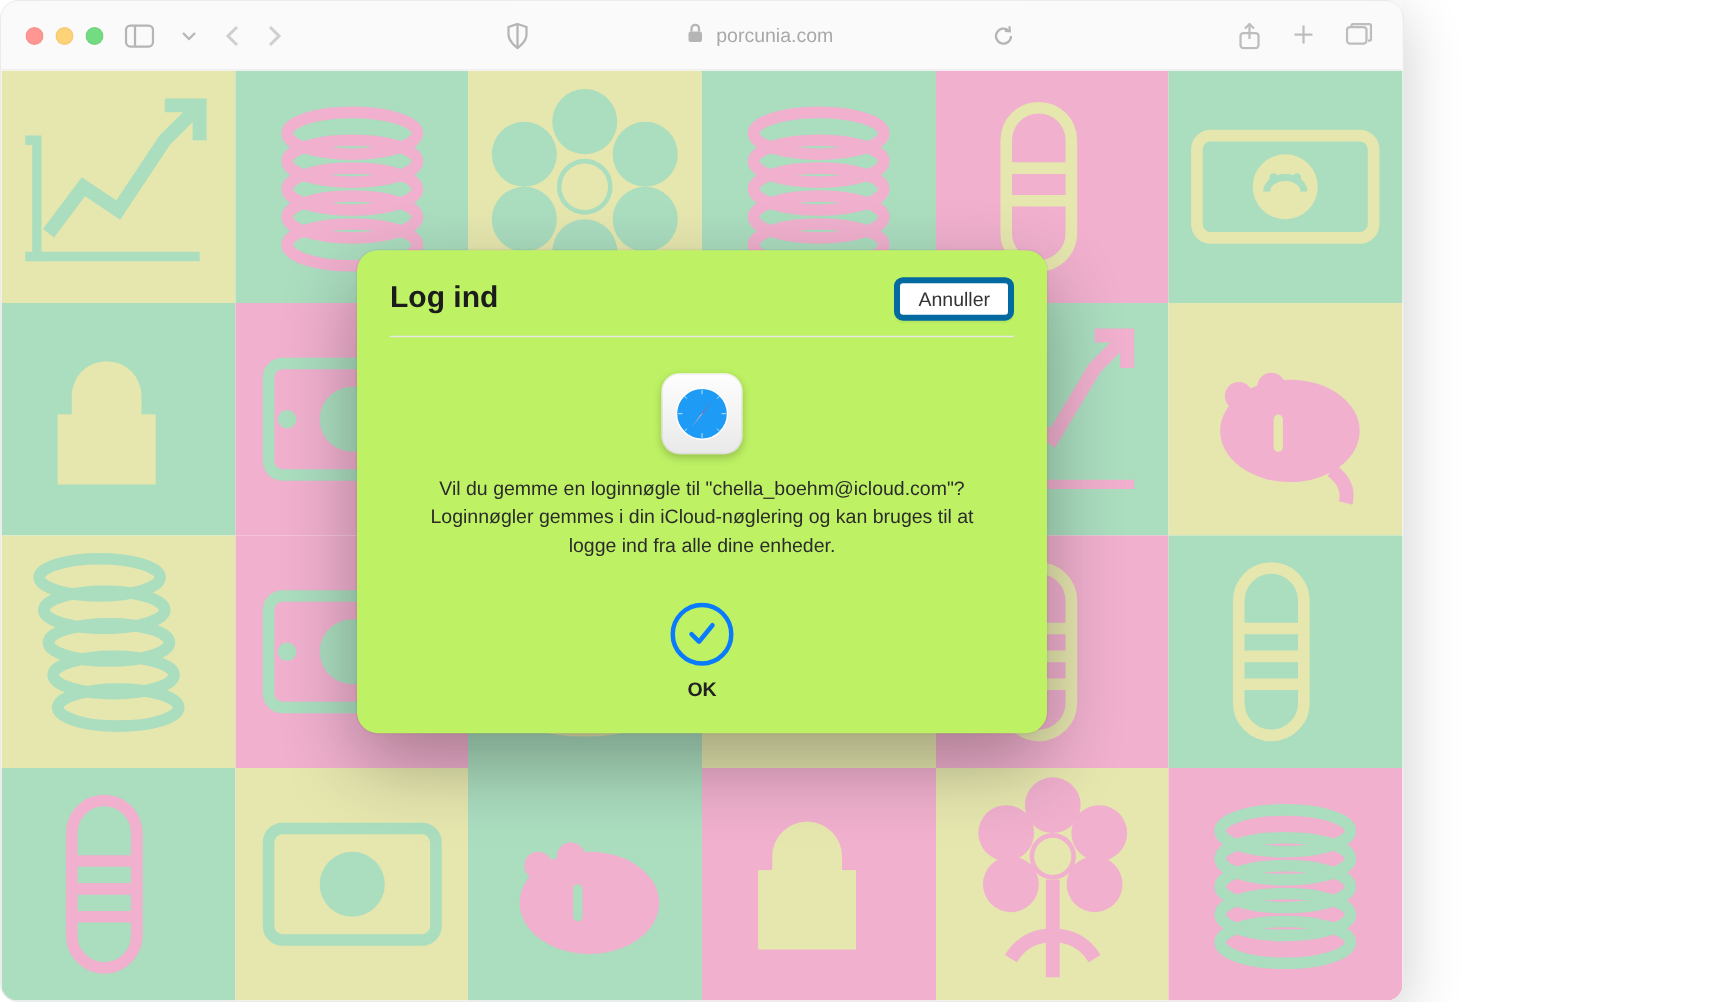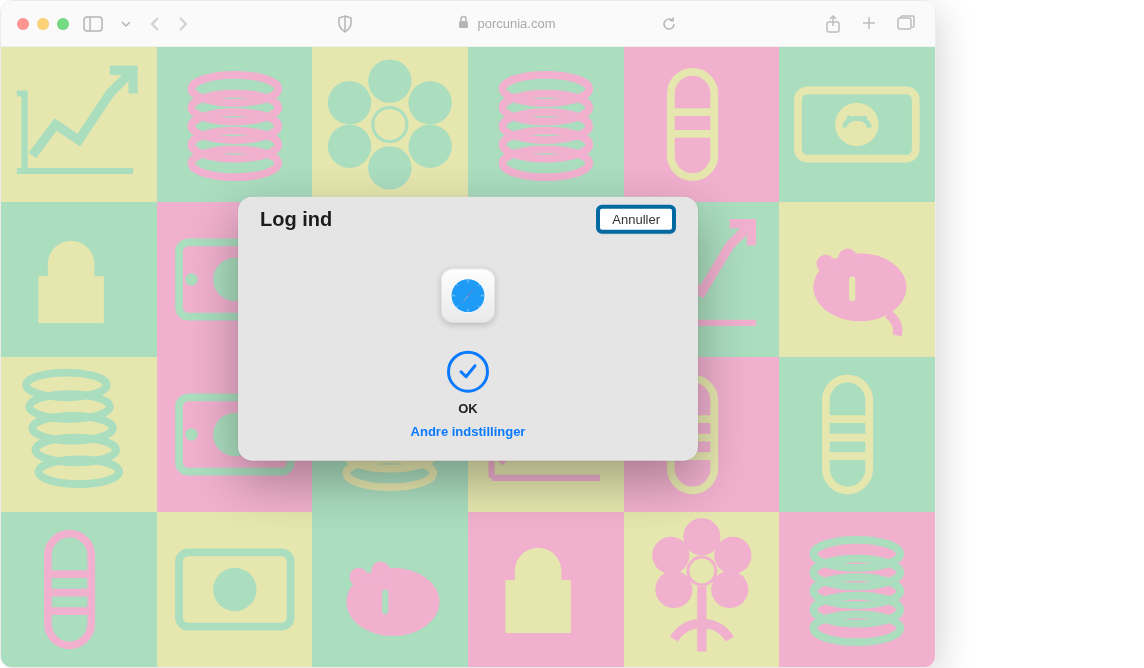--- a/index.html
+++ b/index.html
@@ -64,25 +64,25 @@
   }
   .titlebar-dim {
     position:absolute; top:0; left:0; right:0; height:46px;
     background: rgba(255,255,255,0.35); z-index:6;
     border-top-left-radius:12px; border-top-right-radius:12px;
   }
   .dialog {
     position:absolute;
     left:50%; top:50%; transform: translate(-50%, -52%);
     width: 460px;
-    background:#e5e5e5;
+    background:#bef264;
     border-radius: 14px;
     box-shadow: 0 20px 50px rgba(0,0,0,0.3), 0 0 0 1px rgba(0,0,0,0.04);
     z-index: 10;
-    padding: 8px 22px 16px 22px;
+    padding: 18px 22px 16px 22px;
   }
   .dialog-header {
     display:flex; justify-content:space-between; align-items:center;
     padding-bottom: 10px;
     border-bottom: 1px solid #e7e7e7;
   }
   .dialog-title { font-size: 20px; font-weight: 700; color:#1c1c1c; }
   .cancel-btn {
     font-size: 13px; color:#333;
     background: #fff;
@@ -418,25 +418,25 @@
               <line x1="8" y1="8" x2="10" y2="10"></line>
                 <line x1="30" y1="30" x2="32" y2="32"></line>
               <line x1="30" y1="10" x2="32" y2="8"></line>
                 <line x1="8" y1="32" x2="10" y2="30"></line>
             </g>
             <polygon points="27,11 21,19 13,29 19,21" fill="#ff3b30"></polygon>
             <polygon points="21,19 13,29 19,21" fill="#fff"></polygon>
           </svg>
         </div>
       </div>
+      <div class="dialog-text">Vil du gemme en loginnøgle til "chella_boehm@icloud.com"? Loginnøgler gemmes i din iCloud-nøglering og kan bruges til at logge ind fra alle dine enheder.</div>
       <div class="ok-section">
         <div class="ok-circle">
           <svg width="22" height="22" viewBox="0 0 22 22">
             <polyline points="4,11 9,16 18,5" fill="none" stroke="#0a7aff" stroke-width="3" stroke-linecap="round" stroke-linejoin="round"></polyline>
           </svg>
         </div>
         <div class="ok-label">OK</div>
-        <a class="other-link">Andre indstillinger</a>
       </div>
     </div>
   </div>
 
 </div>
 
 </body></html>

